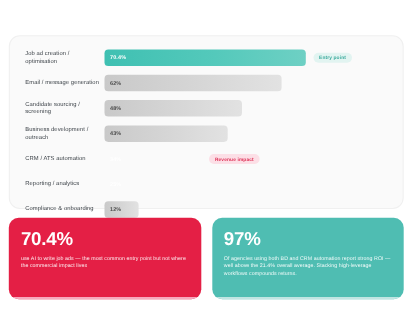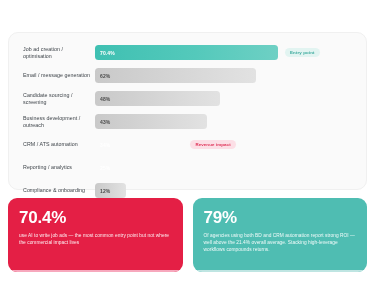--- a/index.html
+++ b/index.html
@@ -234,18 +234,18 @@
         </div>
       </div>
   </div>
 
   <div class="stat-cards" id="stat-cards">
       <div class="stat-card red">
         <div class="stat-number">70.4%</div>
         <div class="stat-desc">use AI to write job ads — the most common entry point but not where the commercial impact lives</div>
       </div>
       <div class="stat-card teal">
-        <div class="stat-number">79%</div>
+        <div class="stat-number">97%</div>
         <div class="stat-desc">Of agencies using both BD and CRM automation report strong ROI — well above the 21.4% overall average. Stacking high-leverage workflows compounds returns.</div>
       </div>
     </div>
 
 </div>
 
 </body></html>

